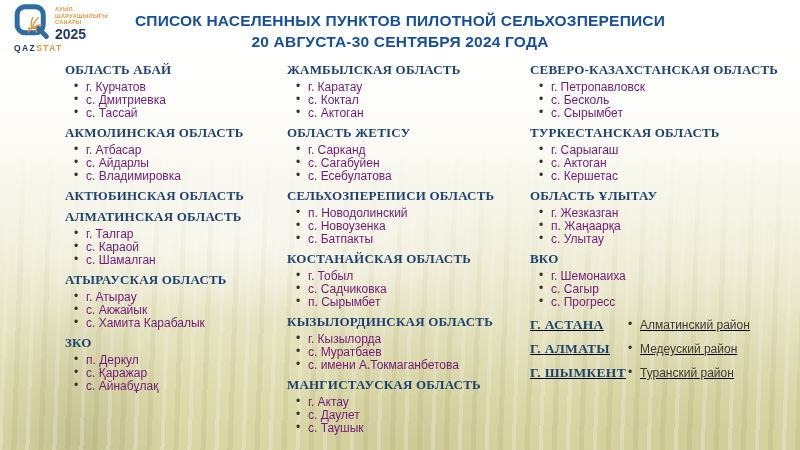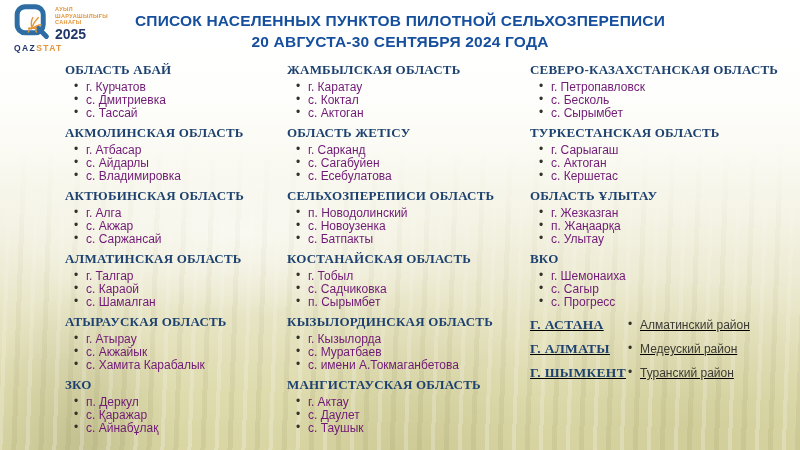--- a/index.html
+++ b/index.html
@@ -104,25 +104,20 @@
       <div class="section">
         <div class="region-title">АКМОЛИНСКАЯ ОБЛАСТЬ</div>
         <ul class="items">
           <li>г. Атбасар</li>
           <li>с. Айдарлы</li>
           <li>с. Владимировка</li>
         </ul>
       </div>
       <div class="section">
         <div class="region-title">АКТЮБИНСКАЯ ОБЛАСТЬ</div>
-        <ul class="items">
-          <li>г. Алга</li>
-          <li>с. Акжар</li>
-          <li>с. Саржансай</li>
-        </ul>
       </div>
       <div class="section">
         <div class="region-title">АЛМАТИНСКАЯ ОБЛАСТЬ</div>
         <ul class="items">
           <li>г. Талгар</li>
           <li>с. Караой</li>
           <li>с. Шамалган</li>
         </ul>
       </div>
       <div class="section">

